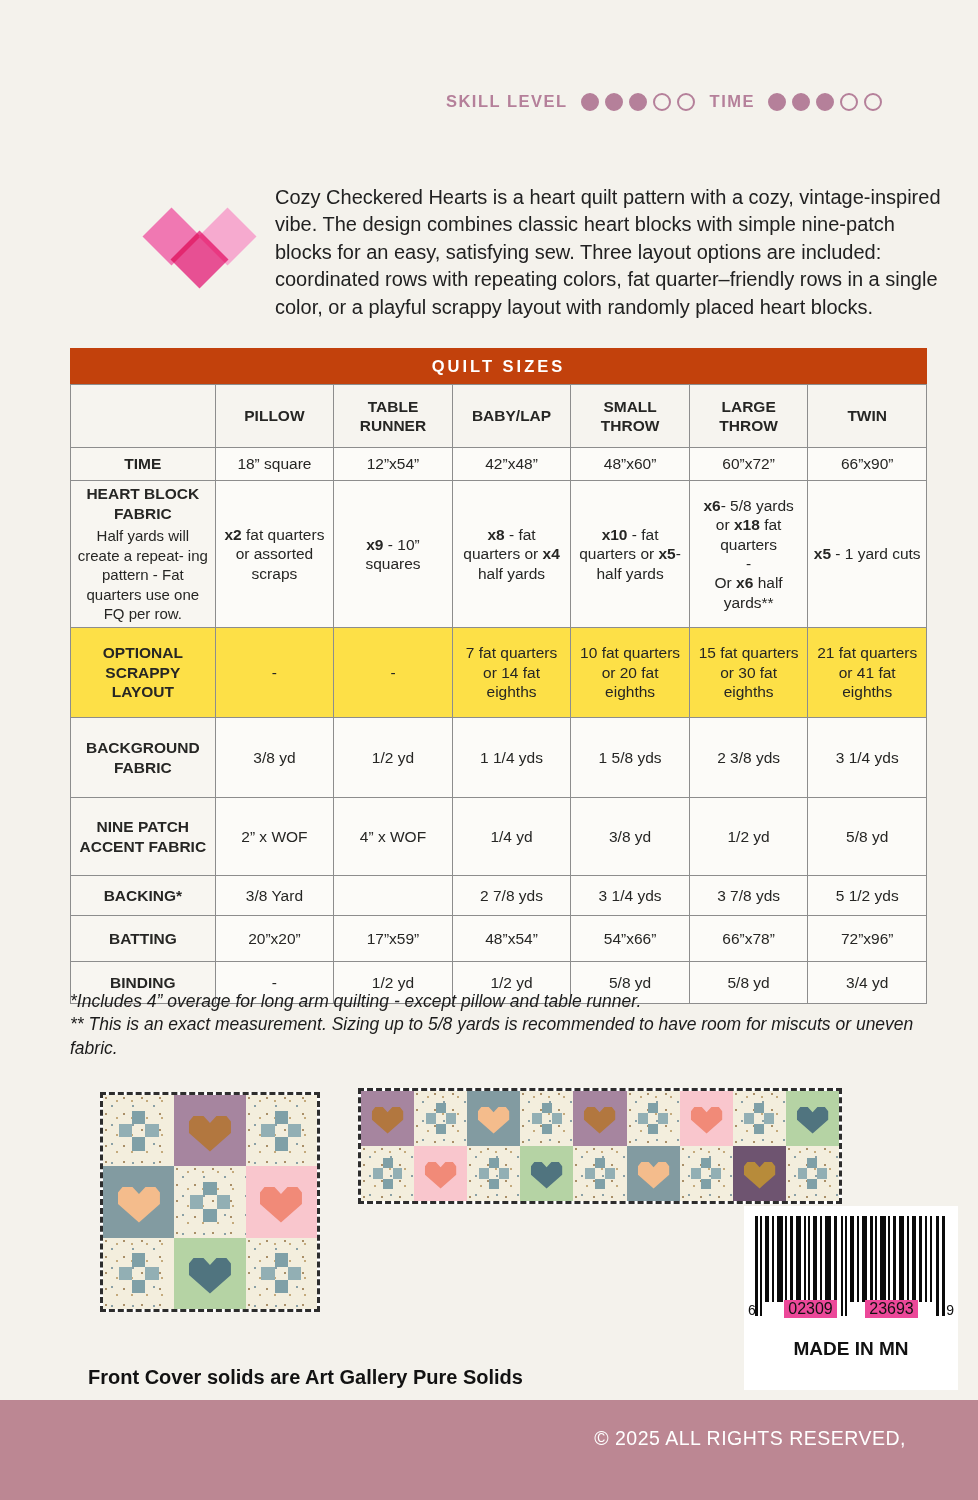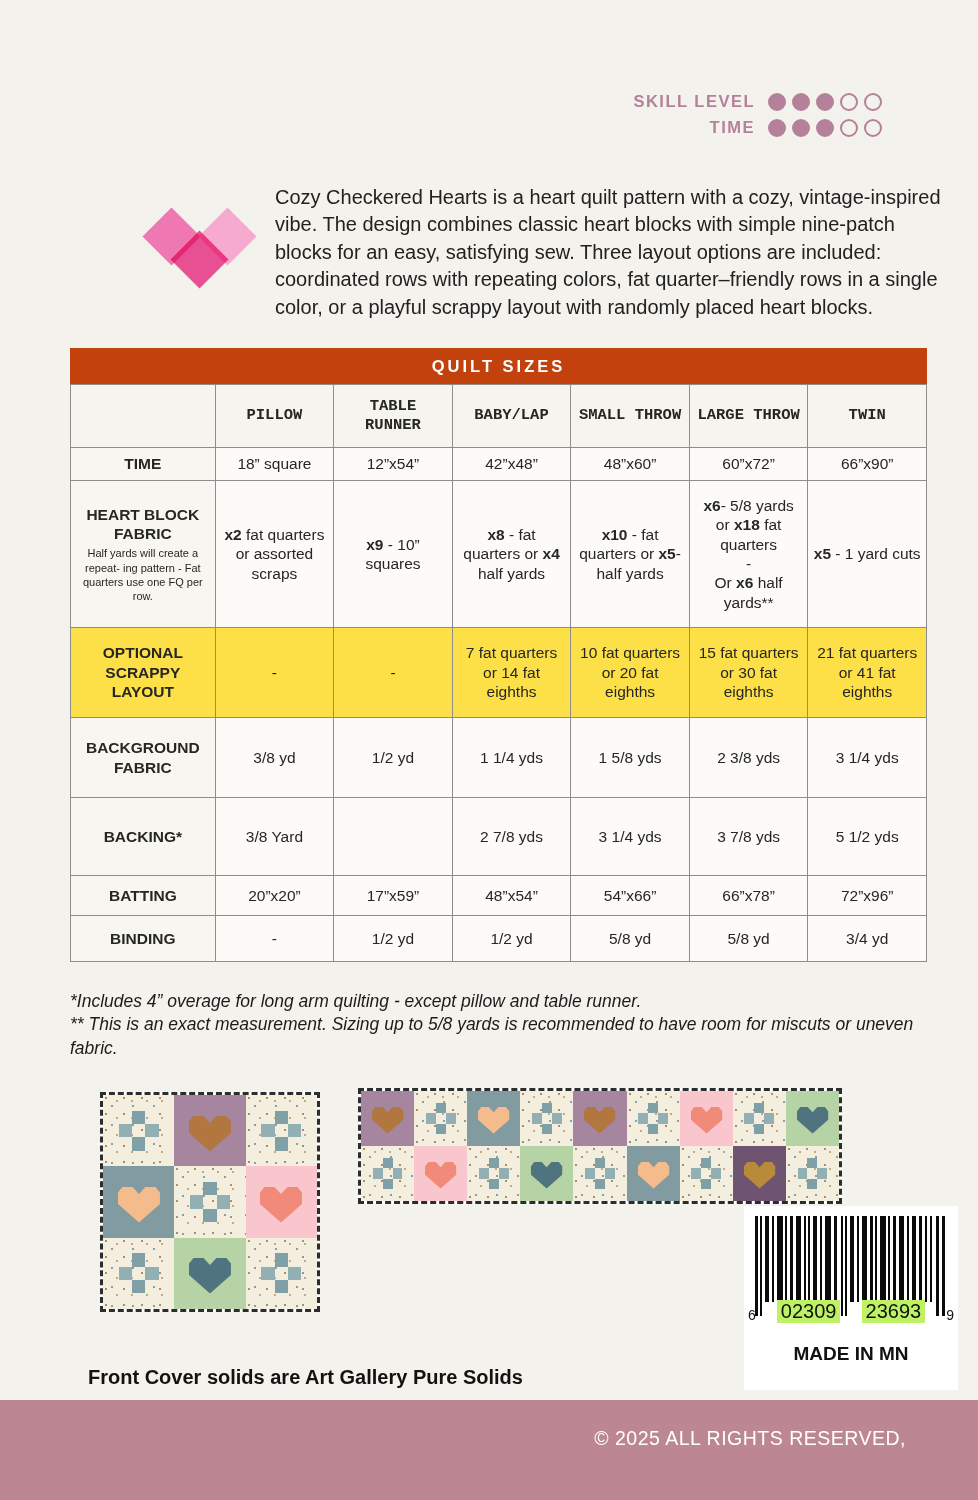--- a/index.html
+++ b/index.html
@@ -1,20 +1,20 @@
 <!DOCTYPE html>
 <html><head>
 <meta charset="utf-8">
 <style>
   html,body{margin:0;padding:0;}
   body{width:978px;height:1500px;position:relative;background:#f4f2ec;
        font-family:"Liberation Sans",sans-serif;color:#1e1e1c;overflow:hidden;}
 
   
-  .skill-box{position:absolute;top:92px;right:96px;display:flex;flex-direction:column;gap:7px;}
+  .skill-box{position:absolute;top:92px;right:96px;display:flex;flex-direction:row;gap:15px;}
   .skill-row{display:flex;align-items:center;justify-content:flex-end;gap:13px;}
   .skill-label{font-weight:bold;font-size:16.5px;letter-spacing:1.5px;color:#b5809a;}
   .dots{display:flex;gap:6px;}
   .dot{width:18px;height:18px;border-radius:50%;border:2.5px solid #b5809a;box-sizing:border-box;}
   .dot.filled{background:#b5809a;}
 
   
   .logo{position:absolute;left:142px;top:198px;width:120px;height:102px;}
   .diamond{position:absolute;width:41px;height:41px;transform:rotate(45deg);}
   .d-left{left:9px;top:18px;background:#f078b2;}
@@ -26,33 +26,33 @@
          line-height:1.37;color:#212121;}
 
   
   .table-wrap{position:absolute;left:70px;top:348px;width:857px;}
   .table-caption{background:#c2410c;color:#fff;font-weight:bold;font-size:16.5px;
                  letter-spacing:3px;text-align:center;height:36px;line-height:36px;}
   table{width:100%;border-collapse:collapse;table-layout:fixed;background:#fcfbf8;}
   th,td{border:1px solid #8d8d8d;text-align:center;vertical-align:middle;
         padding:2px 5px;font-size:15.5px;line-height:1.25;color:#262624;
         overflow:hidden;word-wrap:break-word;}
-  thead tr{height:63px;font-family:Liberation Mono, monospace;}
+  thead tr{height:63px;}
   thead th{background:#f6f4ef;font-weight:bold;}
   tbody th{font-weight:bold;background:#f8f6f1;}
   tbody tr:nth-child(1){height:33px;}
   tbody tr:nth-child(2){height:147px;}
   tbody tr:nth-child(3){height:90px;}
   tbody tr:nth-child(4){height:80px;}
   tbody tr:nth-child(5){height:78px;}
   tbody tr:nth-child(6){height:40px;}
   tbody tr:nth-child(7){height:46px;}
   tbody tr:nth-child(8){height:42px;}
   tr.shaded th,tr.shaded td{background:#fde047;}
-  .sublabel{display:block;font-weight:normal;font-size:11px;line-height:1.3;margin-top:3px;}
+  .sublabel{display:block;font-weight:normal;font-size:15px;line-height:1.3;margin-top:3px;}
 
   
   .footnotes{position:absolute;left:70px;top:990px;width:880px;font-style:italic;
              font-size:17.5px;line-height:1.33;color:#1b1b1b;}
 
   
   .quilt{position:absolute;display:grid;border:3px dashed #2d2d2d;background:#fff;}
   #quilt-pillow{left:100px;top:1092px;width:214px;height:214px;
                 grid-template-columns:repeat(3,1fr);grid-template-rows:repeat(3,1fr);}
   #quilt-runner{left:358px;top:1088px;width:478px;height:110px;
@@ -71,21 +71,21 @@
   .block svg{width:70%;height:70%;}
 
   
   .barcode-box{position:absolute;left:744px;top:1206px;width:214px;height:184px;
                background:#fff;display:flex;flex-direction:column;align-items:center;
                padding-top:10px;box-sizing:border-box;}
   .bars{width:192px;height:100px;}
   .bar-digits{width:206px;display:flex;align-items:flex-end;justify-content:space-between;
               font-size:19px;color:#111;margin-top:-16px;background:transparent;}
   .bar-digits .edge{font-size:14px;}
-  .bar-digits .grp{background:#bef264;padding:0 4px;font-size:20px;}
+  .bar-digits .grp{background:#ec4899;padding:0 4px;font-size:16px;}
   .made-in{font-weight:bold;font-size:19px;margin-top:20px;color:#111;}
 
   
   .solids-note{position:absolute;left:88px;top:1366px;font-weight:bold;font-size:20px;color:#121212;}
   .footer{position:absolute;left:0;top:1400px;width:978px;height:100px;background:#bc8793;
           box-sizing:border-box;padding:20px 72px 0 0;text-align:right;color:#fff;
           font-size:19.5px;letter-spacing:0.5px;line-height:1.85;}
 </style>
 </head>
 <body>
@@ -173,20 +173,29 @@
           <td>21 fat quarters or 41 fat eighths</td>
         </tr>
         <tr>
           <th>BACKGROUND FABRIC</th>
           <td>3/8 yd</td>
           <td>1/2 yd</td>
           <td>1 1/4 yds</td>
           <td>1 5/8 yds</td>
           <td>2 3/8 yds</td>
           <td>3 1/4 yds</td>
+        </tr>
+        <tr>
+          <th>NINE PATCH ACCENT FABRIC</th>
+          <td>2” x WOF</td>
+          <td>4” x WOF</td>
+          <td>1/4 yd</td>
+          <td>3/8 yd</td>
+          <td>1/2 yd</td>
+          <td>5/8 yd</td>
         </tr>
         <tr>
           <th>BACKING*</th>
           <td>3/8 Yard</td>
           <td></td>
           <td>2 7/8 yds</td>
           <td>3 1/4 yds</td>
           <td>3 7/8 yds</td>
           <td>5 1/2 yds</td>
         </tr>

